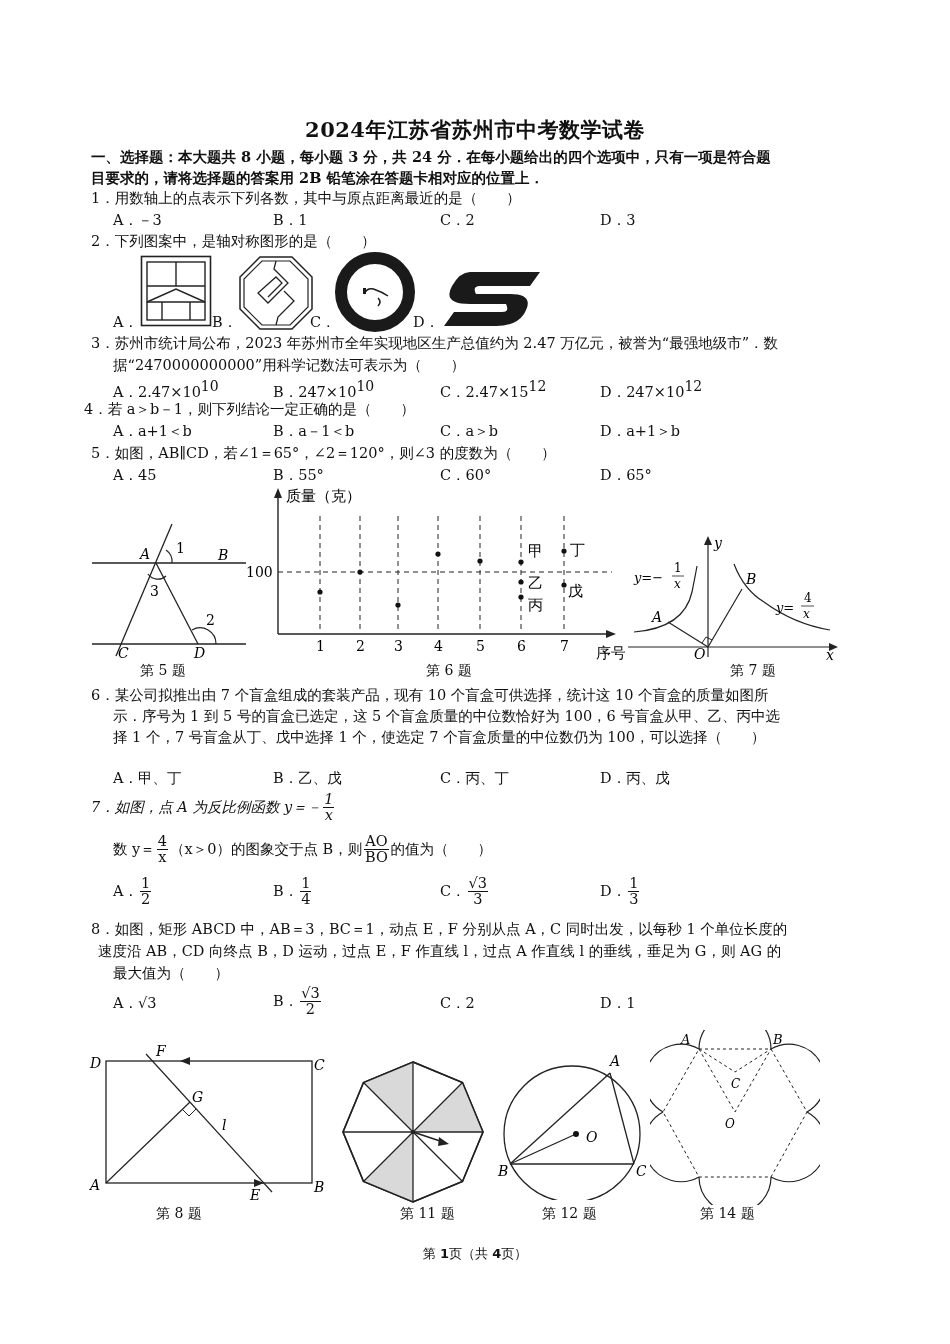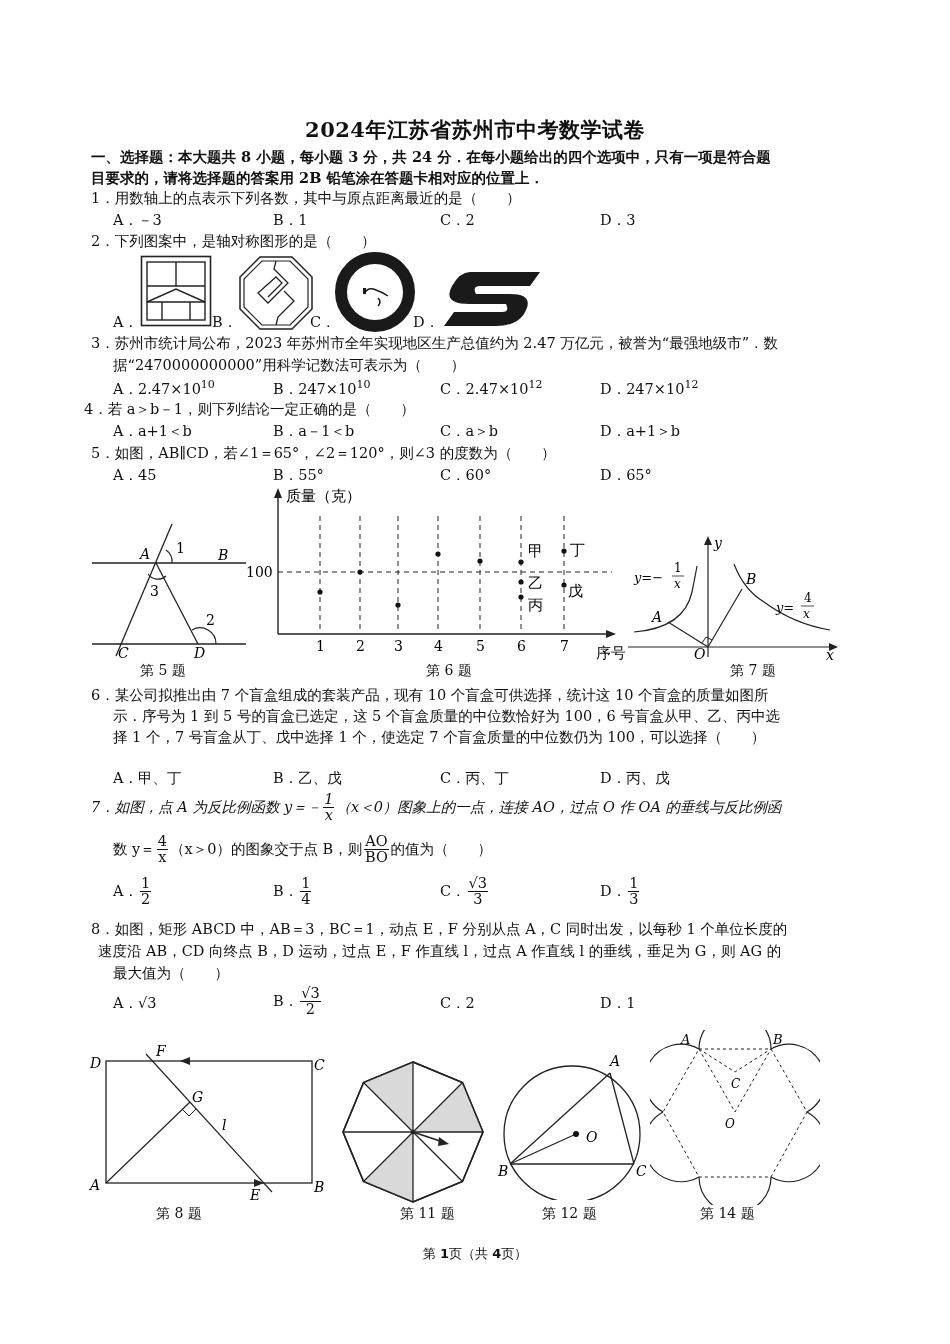--- a/index.html
+++ b/index.html
@@ -4,21 +4,21 @@
 <style>
   html, body { margin:0; padding:0; background:#ffffff; }
   body { width:950px; height:1344px; position:relative; overflow:hidden;
          font-family:"DejaVu Serif","Liberation Serif",serif; color:#111; font-size:15px; }
   .abs { position:absolute; }
   .title { left:0; width:950px; top:116px; text-align:center; font-size:21px; font-weight:bold; letter-spacing:0.5px; }
   .sec { font-weight:bold; font-size:14.5px; line-height:21px; }
   .line { font-size:14.5px; white-space:nowrap; }
   .opt { position:absolute; font-size:14.5px; white-space:nowrap; }
   .cap { position:absolute; font-size:14px; text-align:left; }
-  sup { font-size:11px; vertical-align:6px; }
+  sup { font-size:14px; vertical-align:6px; }
   .frac { display:inline-block; vertical-align:middle; text-align:center; line-height:15px; margin:0 2px; }
   .frac span { display:block; }
   .frac .num { border-bottom:1px solid #111; padding:0 1px; }
   svg text { font-family:"DejaVu Serif","Liberation Serif",serif; }
   .footer { left:0; width:950px; top:1245px; text-align:center; font-size:13px; font-family:"DejaVu Sans","Liberation Sans",sans-serif; }
 </style>
 </head>
 <body>
 
 <div class="abs title">2024年江苏省苏州市中考数学试卷</div>
@@ -62,21 +62,21 @@
   <path d="M44,48 q4,4 0,8" fill="none" stroke="#1a1a1a" stroke-width="1.5"></path>
 </svg>
 <svg class="abs" style="left:440px;top:268px;" width="104" height="60">
   <path d="M30,4 L100,4 L90,18 L40,18 Q32,18 36,26 L70,26 Q96,26 84,46 Q76,58 56,58 L4,58 L14,44 L62,44 Q70,44 66,36 L30,36 Q2,36 12,18 Q20,4 30,4 Z" fill="#1a1a1a"></path>
 </svg>
 
 <div class="abs line" style="left:91px;top:334px;">3．苏州市统计局公布，2023 年苏州市全年实现地区生产总值约为 2.47 万亿元，被誉为“最强地级市”．数</div>
 <div class="abs line" style="left:113px;top:356px;">据“2470000000000”用科学记数法可表示为（　　）</div>
 <div class="opt" style="left:113px;top:378px;"><span>A．2.47×10</span><sup>10</sup></div>
 <div class="opt" style="left:273px;top:378px;"><span>B．247×10</span><sup>10</sup></div>
-<div class="opt" style="left:440px;top:378px;"><span>C．2.47×10</span><sup>12</sup></div>
+<div class="opt" style="left:440px;top:378px;"><span>C．2.47×15</span><sup>12</sup></div>
 <div class="opt" style="left:600px;top:378px;"><span>D．247×10</span><sup>12</sup></div>
 
 <div class="abs line" style="left:84px;top:400px;">4．若 a＞b－1，则下列结论一定正确的是（　　）</div>
 <div class="opt" style="left:113px;top:422px;">A．a+1＜b</div>
 <div class="opt" style="left:273px;top:422px;">B．a－1＜b</div>
 <div class="opt" style="left:440px;top:422px;">C．a＞b</div>
 <div class="opt" style="left:600px;top:422px;">D．a+1＞b</div>
 
 <div class="abs line" style="left:91px;top:444px;">5．如图，AB∥CD，若∠1＝65°，∠2＝120°，则∠3 的度数为（　　）</div>
 <div class="opt" style="left:113px;top:466px;">A．45</div>
@@ -175,21 +175,21 @@
 
 <div class="abs line" style="left:91px;top:686px;">6．某公司拟推出由 7 个盲盒组成的套装产品，现有 10 个盲盒可供选择，统计这 10 个盲盒的质量如图所</div>
 <div class="abs line" style="left:113px;top:707px;">示．序号为 1 到 5 号的盲盒已选定，这 5 个盲盒质量的中位数恰好为 100，6 号盲盒从甲、乙、丙中选</div>
 <div class="abs line" style="left:113px;top:728px;">择 1 个，7 号盲盒从丁、戊中选择 1 个，使选定 7 个盲盒质量的中位数仍为 100，可以选择（　　）</div>
 <div class="opt" style="left:113px;top:769px;">A．甲、丁</div>
 <div class="opt" style="left:273px;top:769px;">B．乙、戊</div>
 <div class="opt" style="left:440px;top:769px;">C．丙、丁</div>
 <div class="opt" style="left:600px;top:769px;">D．丙、戊</div>
 
 <div class="abs line" style="left:91px;top:792px;font-style:italic;">
-  <span>7．如图，点 A 为反比例函数 y＝－</span><span class="frac"><span class="num">1</span><span>x</span></span><span>（x＜0）图象上的一点，连接 AO，过点 O 作 OA 的垂线与反比例函</span>
+  <span>7．如图，点 A 为反比例函数 y＝－</span><span class="frac"><span class="num">1</span><span>x</span></span>
 </div>
 <div class="abs line" style="left:113px;top:834px;">
   <span>数 y＝</span><span class="frac"><span class="num">4</span><span>x</span></span><span>（x＞0）的图象交于点 B，则</span><span class="frac"><span class="num">AO</span><span>BO</span></span><span>的值为（　　）</span>
 </div>
 <div class="opt" style="left:113px;top:876px;"><span>A．</span><span class="frac"><span class="num">1</span><span>2</span></span></div>
 <div class="opt" style="left:273px;top:876px;"><span>B．</span><span class="frac"><span class="num">1</span><span>4</span></span></div>
 <div class="opt" style="left:440px;top:876px;"><span>C．</span><span class="frac"><span class="num">√3</span><span>3</span></span></div>
 <div class="opt" style="left:600px;top:876px;"><span>D．</span><span class="frac"><span class="num">1</span><span>3</span></span></div>
 
 <div class="abs line" style="left:91px;top:920px;">8．如图，矩形 ABCD 中，AB＝3，BC＝1，动点 E，F 分别从点 A，C 同时出发，以每秒 1 个单位长度的</div>

